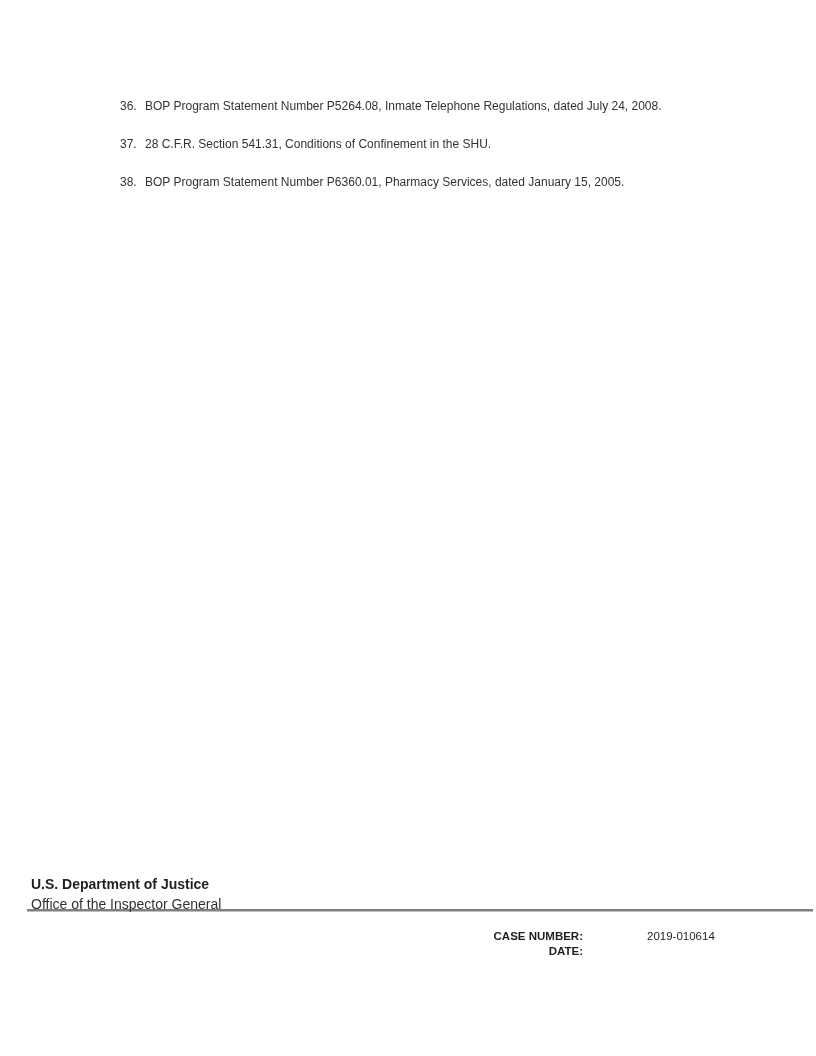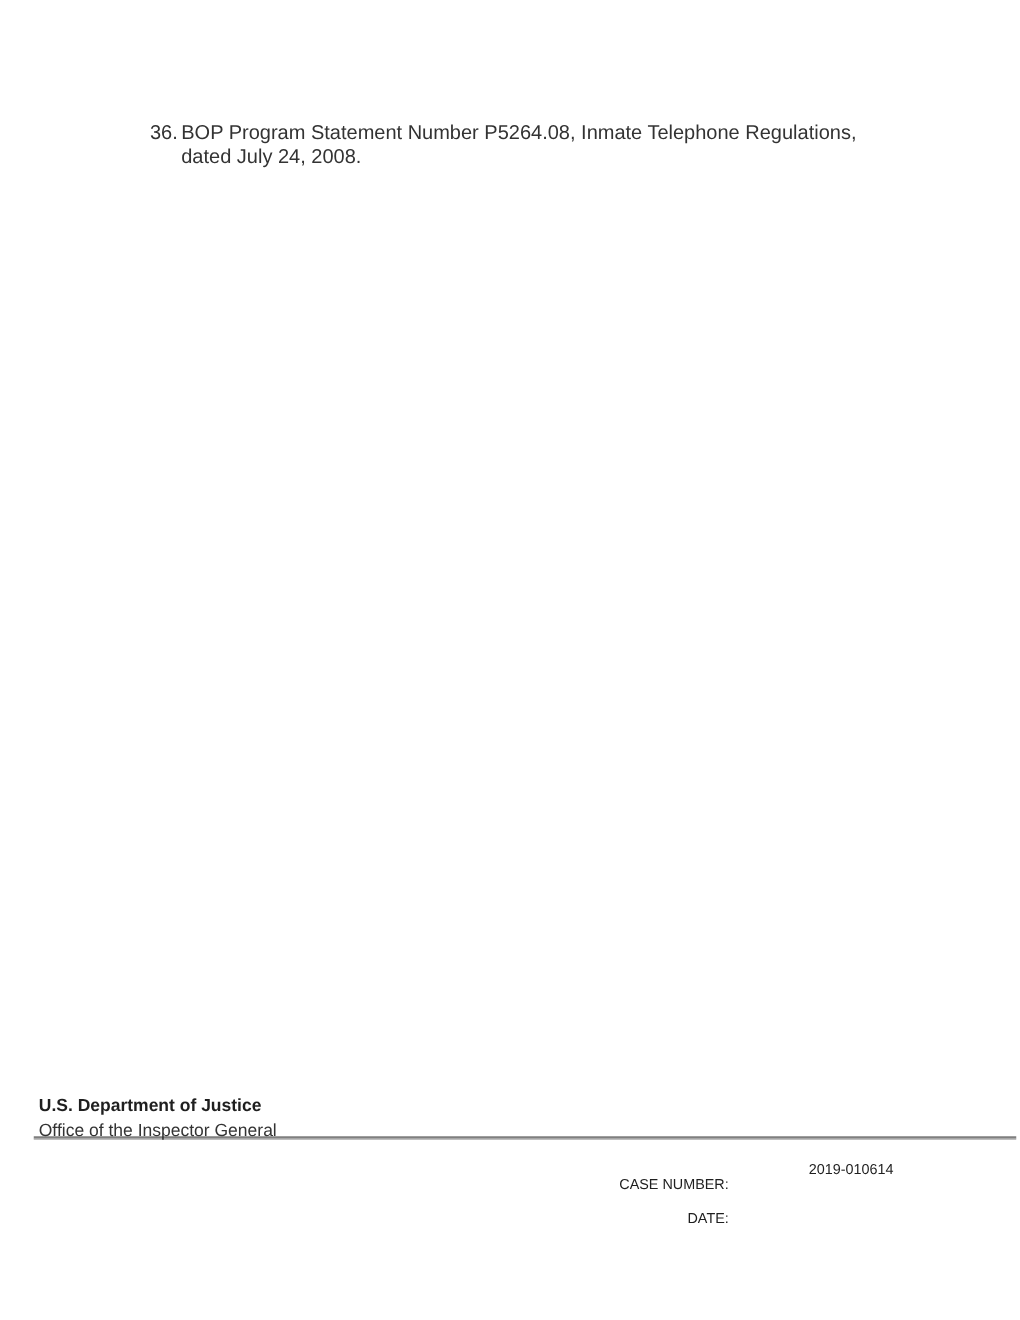--- a/index.html
+++ b/index.html
@@ -18,21 +18,21 @@
   
   .ref-list {
     position: absolute;
     left: 120px;
     top: 97px;
     width: 590px;
   }
   .ref-item {
     display: grid;
     grid-template-columns: 25px 1fr;
-    font-size: 16px;
+    font-size: 12px;
     line-height: 19px;
     margin-bottom: 19px;
     color: #333333;
   }
   .ref-num {
     text-align: left;
   }
   .ref-text {
     padding-left: 0;
     max-width: 562px;
@@ -68,38 +68,45 @@
     top: 929px;
     display: grid;
     grid-template-columns: 113px auto;
     column-gap: 20px;
     font-size: 11.5px;
     line-height: 15px;
     row-gap: 0;
   }
   .footer-label {
     text-align: right;
-    font-weight: 400;
+    font-weight: 700;
     color: #1f1f1f;
-    margin-top: 12px;
   }
   .footer-value {
     text-align: left;
     font-weight: 500;
     color: #1f1f1f;
     margin-left: 44px;
   }
 </style>
 </head>
 <body>
 
 <div class="ref-list">
   <div class="ref-item">
     <span class="ref-num">36.</span>
     <span class="ref-text">BOP Program Statement Number P5264.08, Inmate Telephone Regulations, dated July 24, 2008.</span>
+  </div>
+  <div class="ref-item">
+    <span class="ref-num">37.</span>
+    <span class="ref-text">28 C.F.R. Section 541.31, Conditions of Confinement in the SHU.</span>
+  </div>
+  <div class="ref-item">
+    <span class="ref-num">38.</span>
+    <span class="ref-text">BOP Program Statement Number P6360.01, Pharmacy Services, dated January 15, 2005.</span>
   </div>
 </div>
 
 <div class="footer-rule"></div>
 
 <div class="footer-left">
   <div class="footer-agency">U.S. Department of Justice</div>
   <div class="footer-office">Office of the Inspector General</div>
 </div>
 

